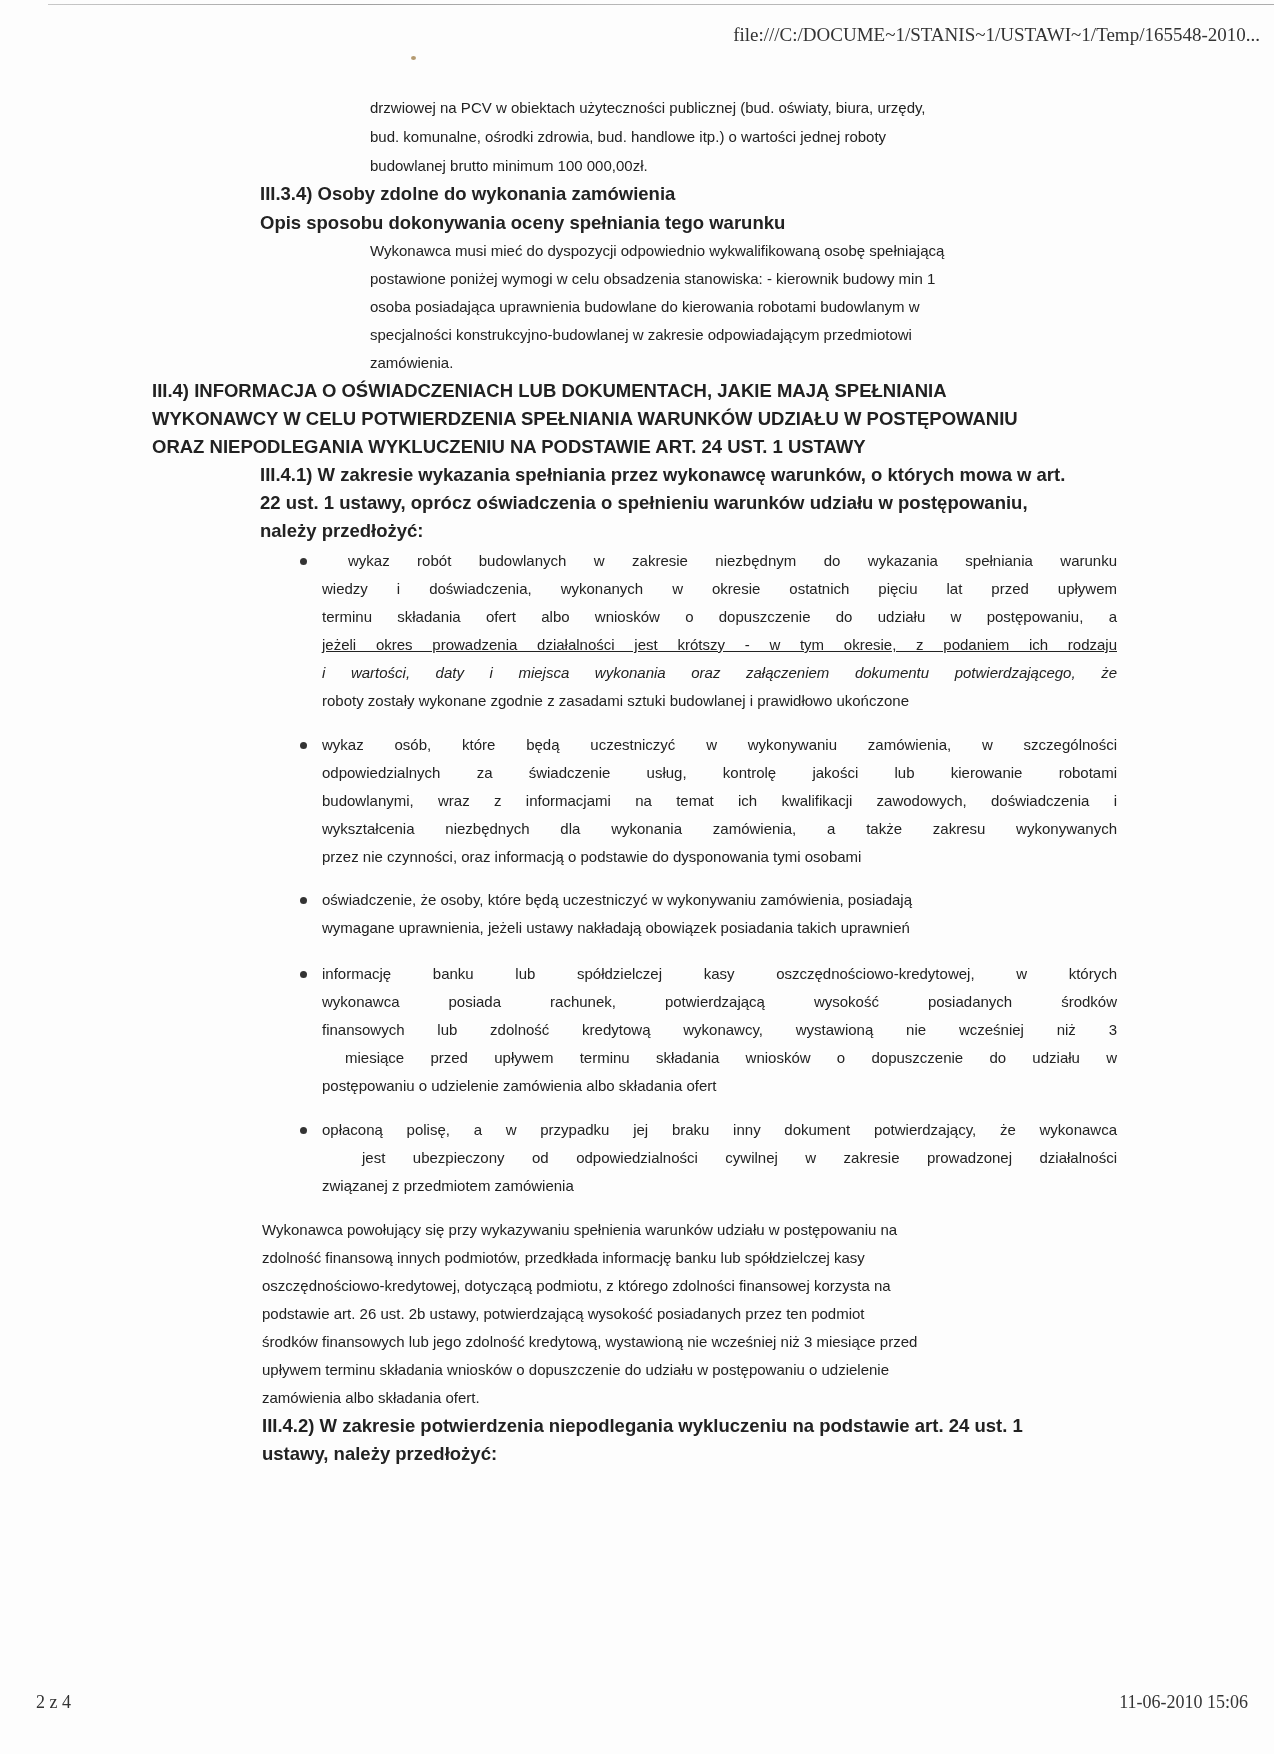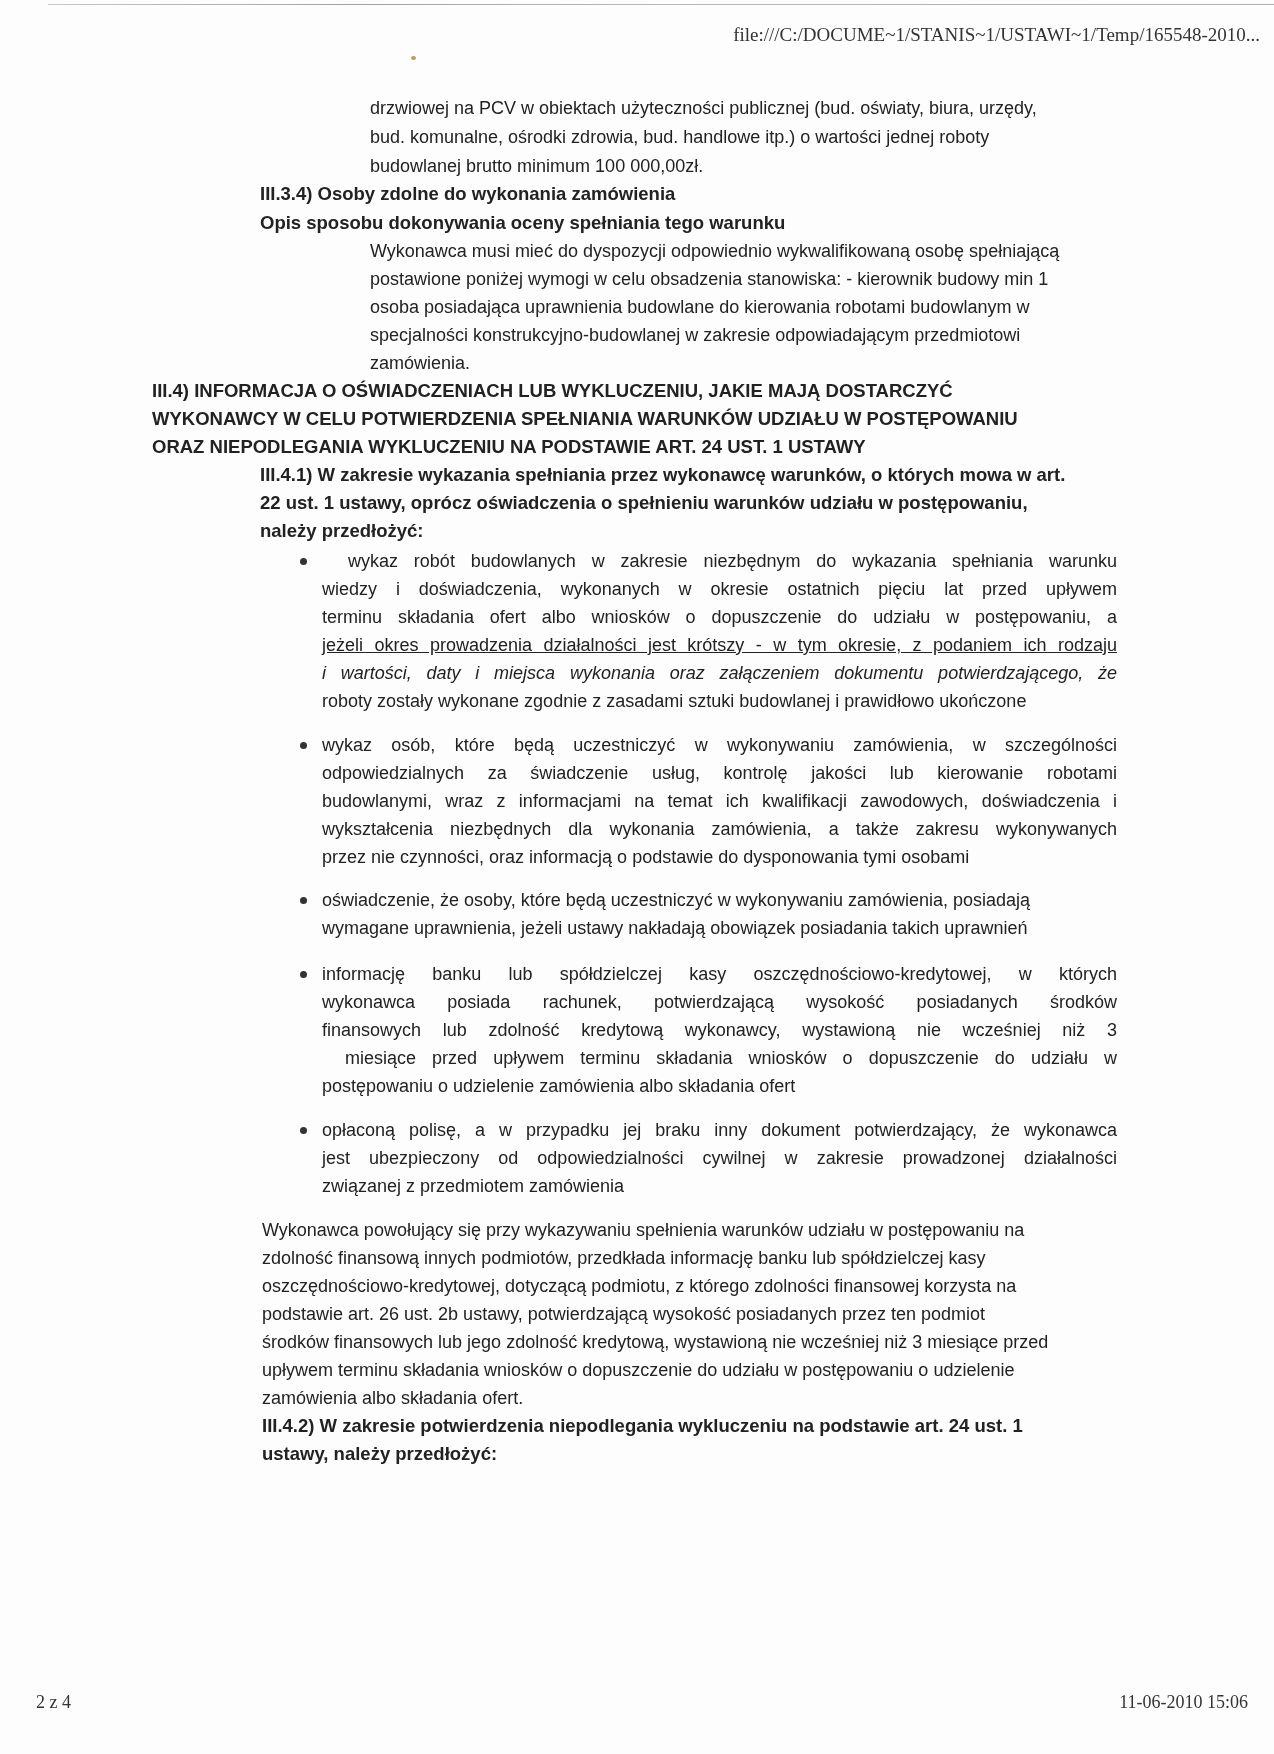--- a/index.html
+++ b/index.html
@@ -4,21 +4,21 @@
   <style>
     html, body { margin: 0; padding: 0; background: #fdfdfd; }
     body { width: 1274px; height: 1754px; position: relative; overflow: hidden;
            font-family: "Liberation Sans", sans-serif; color: #222; }
     .scan-edge { position: absolute; left: 48px; top: 4px; width: 1226px; height: 1px;
                  background: linear-gradient(90deg, #bbb, #888 25%, #aaa 50%, #999 100%); opacity: .8; }
     .url { position: absolute; top: 24px; right: 14px; font-family: "Liberation Serif", serif;
            font-size: 19px; color: #333; white-space: nowrap; }
     .speck { position: absolute; width: 5px; height: 4px; border-radius: 50%; background: #b49a70; left: 411px; top: 56px; }
 
-    .line { position: absolute; white-space: nowrap; font-size: 18px; line-height: 22px; }
+    .line { position: absolute; white-space: nowrap; font-size: 15px; line-height: 22px; }
     .b { font-weight: bold; font-size: 18.5px; }
     .just { display: block; text-align: justify; text-align-last: justify; }
     .bullet { position: absolute; width: 7px; height: 7px; border-radius: 50%; background: #333; }
 
     .footer-left { position: absolute; left: 36px; top: 1692px; font-family: "Liberation Serif", serif; font-size: 18px; color: #333; }
     .footer-right { position: absolute; right: 26px; top: 1692px; font-family: "Liberation Serif", serif; font-size: 18px; color: #333; }
   </style>
 </head>
 <body>
 
@@ -36,21 +36,21 @@
   <div class="line b" style="left:260px;top:183px">III.3.4) Osoby zdolne do wykonania zamówienia</div>
   <div class="line b" style="left:260px;top:212px">Opis sposobu dokonywania oceny spełniania tego warunku</div>
   <div class="line" style="left:370px;top:240px">Wykonawca musi mieć do dyspozycji odpowiednio wykwalifikowaną osobę spełniającą</div>
   <div class="line" style="left:370px;top:268px">postawione poniżej wymogi w celu obsadzenia stanowiska: - kierownik budowy min 1</div>
   <div class="line" style="left:370px;top:296px">osoba posiadająca uprawnienia budowlane do kierowania robotami budowlanym w</div>
   <div class="line" style="left:370px;top:324px">specjalności konstrukcyjno-budowlanej w zakresie odpowiadającym przedmiotowi</div>
   <div class="line" style="left:370px;top:352px">zamówienia.</div>
 </div>
 
 <div>
-  <div class="line b" style="left:152px;top:380px">III.4) INFORMACJA O OŚWIADCZENIACH LUB WYKLUCZENIU, JAKIE MAJĄ DOSTARCZYĆ</div>
+  <div class="line b" style="left:152px;top:380px">III.4) INFORMACJA O OŚWIADCZENIACH LUB DOKUMENTACH, JAKIE MAJĄ SPEŁNIANIA</div>
   <div class="line b" style="left:152px;top:408px">WYKONAWCY W CELU POTWIERDZENIA SPEŁNIANIA WARUNKÓW UDZIAŁU W POSTĘPOWANIU</div>
   <div class="line b" style="left:152px;top:436px">ORAZ NIEPODLEGANIA WYKLUCZENIU NA PODSTAWIE ART. 24 UST. 1 USTAWY</div>
 </div>
 
 <div>
   <div class="line b" style="left:260px;top:464px">III.4.1) W zakresie wykazania spełniania przez wykonawcę warunków, o których mowa w art.</div>
   <div class="line b" style="left:260px;top:492px">22 ust. 1 ustawy, oprócz oświadczenia o spełnieniu warunków udziału w postępowaniu,</div>
   <div class="line b" style="left:260px;top:520px">należy przedłożyć:</div>
 
   <div>
@@ -112,21 +112,21 @@
       </div>
     <div class="line" style="left:322px;top:1075px">postępowaniu o udzielenie zamówienia albo składania ofert</div>
   </div>
 
   <div>
     <span class="bullet" style="left:300px;top:1127px"></span>
     <div class="line" style="left:322px;top:1119px;width:795px">
         <span class="just" style="white-space: normal;">opłaconą polisę, a w przypadku jej braku inny dokument potwierdzający, że wykonawca</span>
       </div>
     <div class="line" style="left:322px;top:1147px;width:795px">
-        <span class="just" style="white-space: normal;">jest ubezpieczony od odpowiedzialności cywilnej w zakresie prowadzonej działalności</span>
+        <span class="just" style="white-space: normal; margin-left: 40px;">jest ubezpieczony od odpowiedzialności cywilnej w zakresie prowadzonej działalności</span>
       </div>
     <div class="line" style="left:322px;top:1175px">związanej z przedmiotem zamówienia</div>
   </div>
 
   <div>
     <div class="line" style="left:262px;top:1219px">Wykonawca powołujący się przy wykazywaniu spełnienia warunków udziału w postępowaniu na</div>
     <div class="line" style="left:262px;top:1247px">zdolność finansową innych podmiotów, przedkłada informację banku lub spółdzielczej kasy</div>
     <div class="line" style="left:262px;top:1275px">oszczędnościowo-kredytowej, dotyczącą podmiotu, z którego zdolności finansowej korzysta na</div>
     <div class="line" style="left:262px;top:1303px">podstawie art. 26 ust. 2b ustawy, potwierdzającą wysokość posiadanych przez ten podmiot</div>
     <div class="line" style="left:262px;top:1331px">środków finansowych lub jego zdolność kredytową, wystawioną nie wcześniej niż 3 miesiące przed</div>

